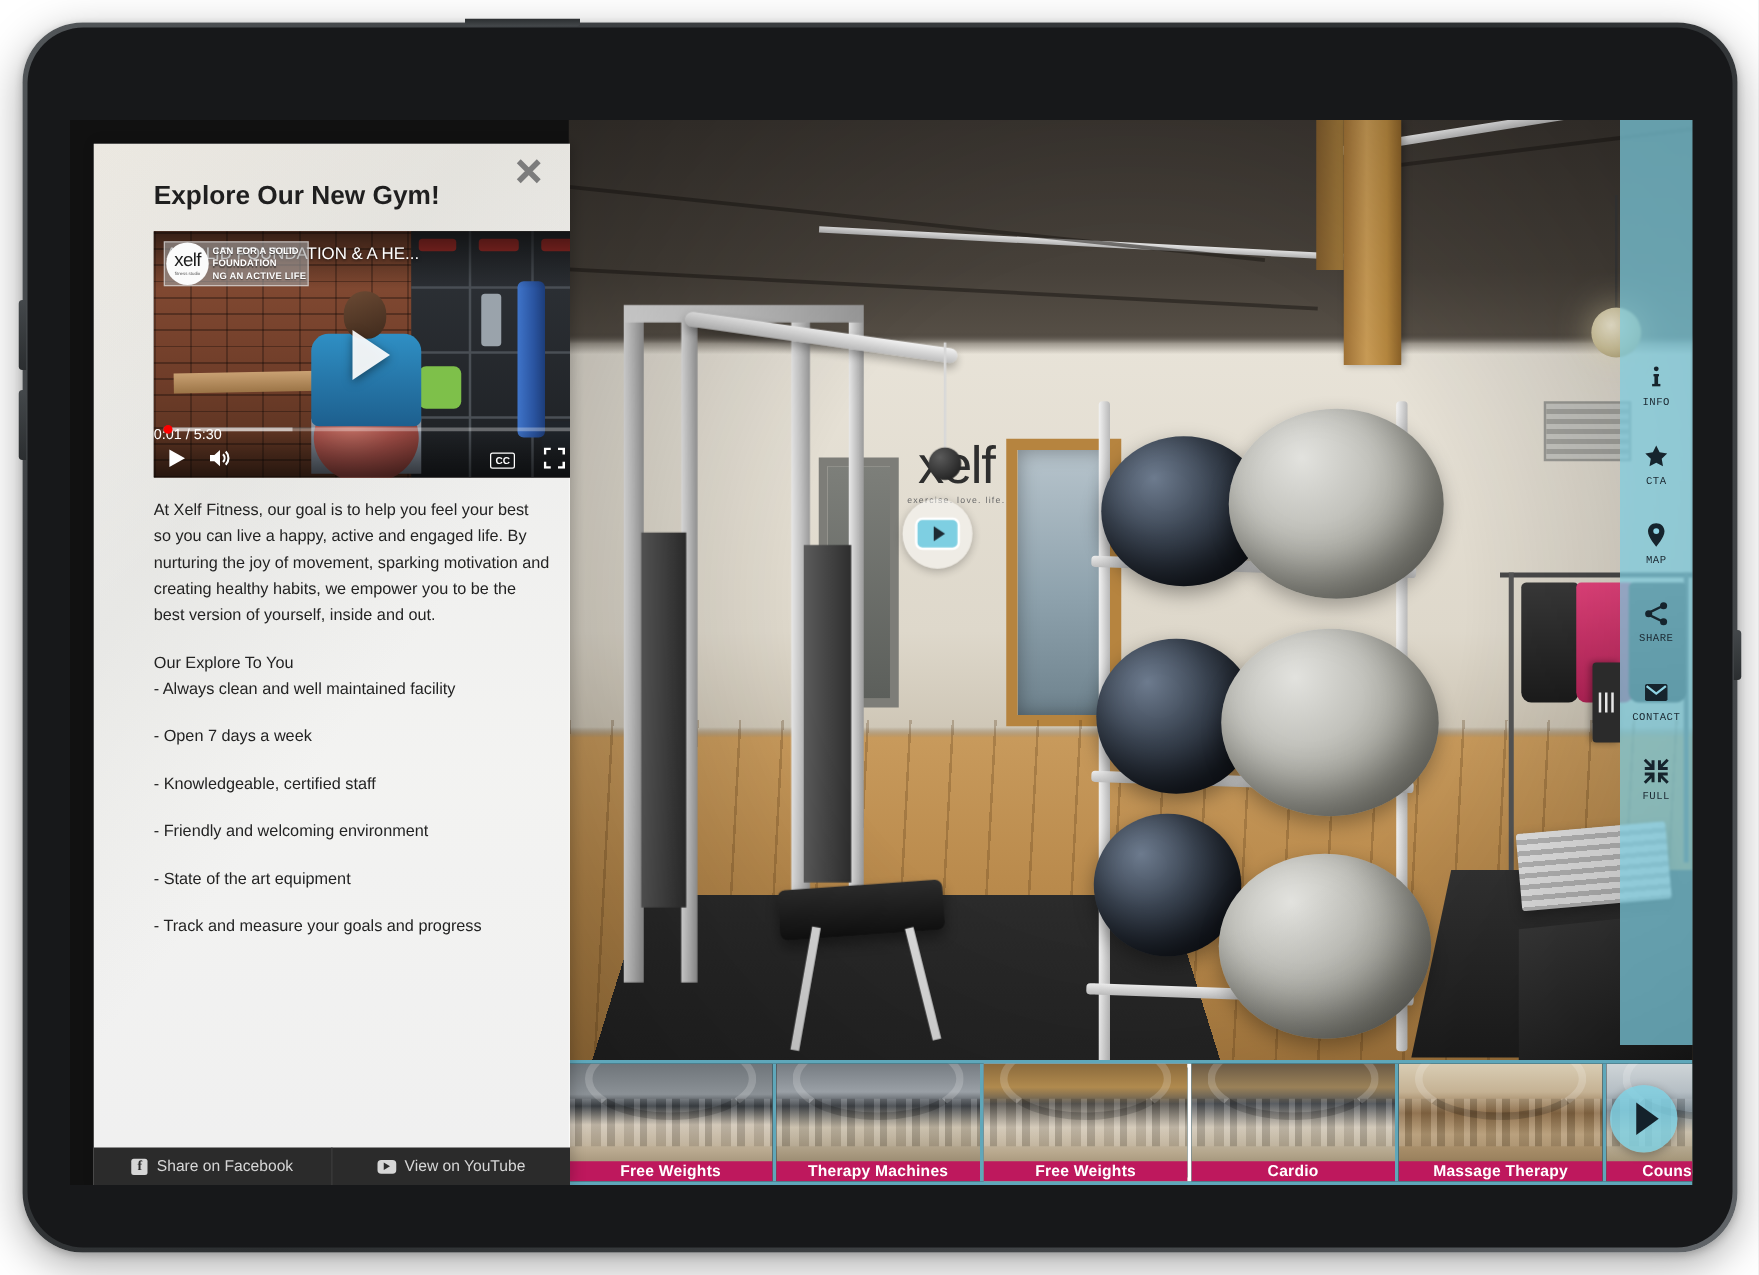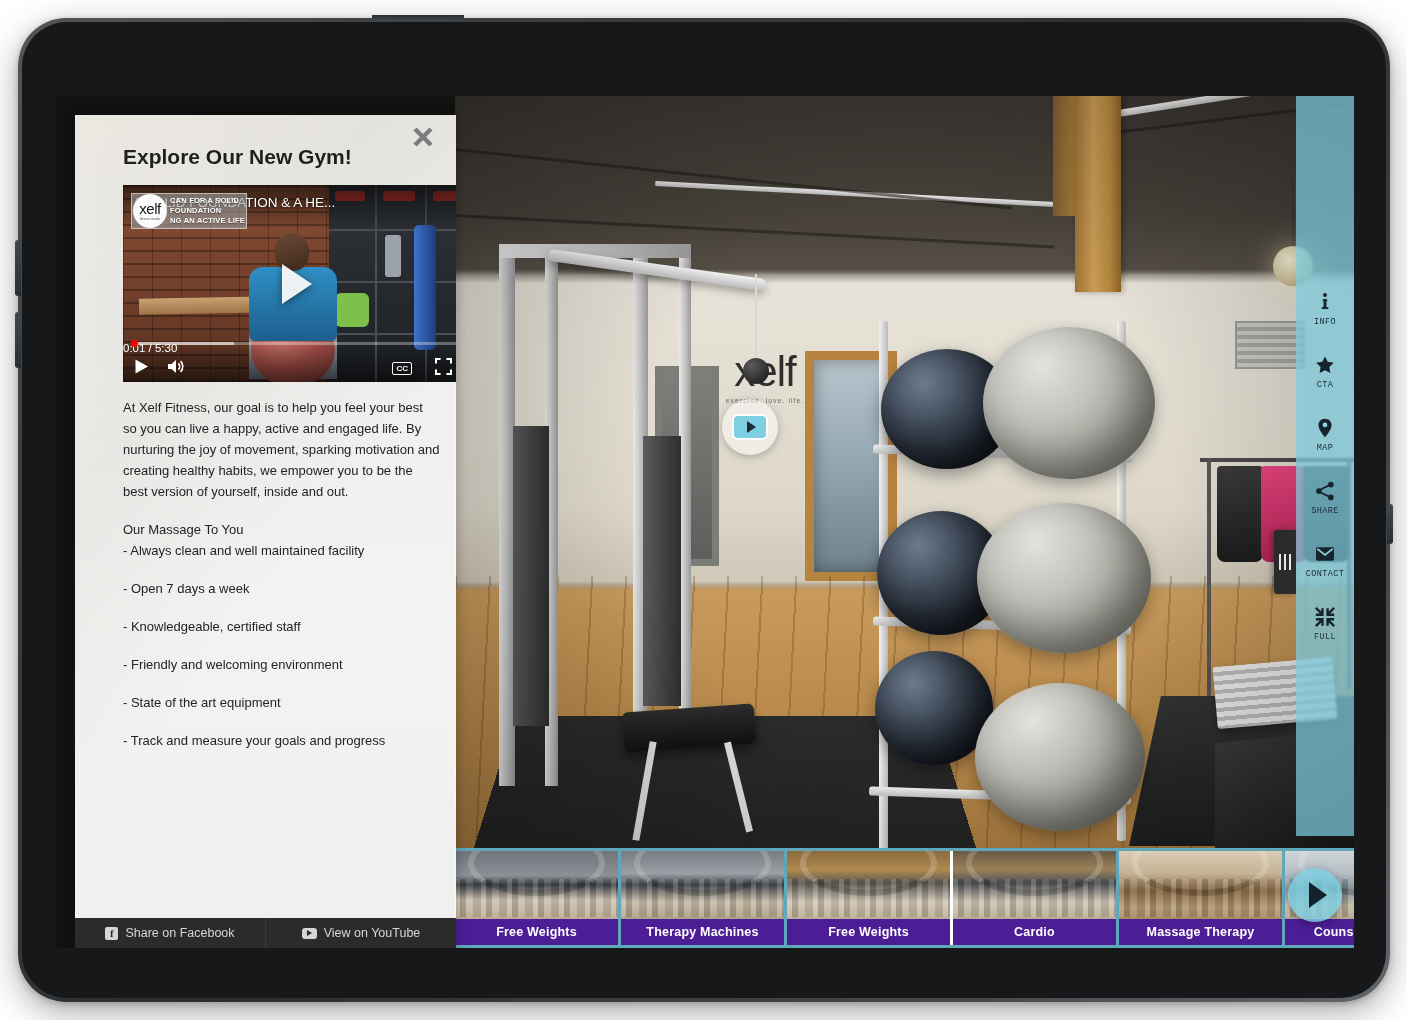--- a/index.html
+++ b/index.html
@@ -299,22 +299,22 @@
     margin: 3px 0 3px 0;
     border-right: 3px solid #5fa7ba;
     flex: 0 0 166px;
     overflow: hidden;
     cursor: pointer;
     background: #111;
   }
   .thumb.active { outline: 3px solid #ffffff; outline-offset: -3px; z-index: 3; }
   .thumb-img { position: absolute; inset: 0; }
   .thumb-caption {
-    position: absolute; left: 0; right: 0; bottom: 0; height: 26px;
-    background: #4c1d95;
+    position: absolute; left: 0; right: 0; bottom: 0; height: 16px;
+    background: #be185d;
     color: #fff; font-size: 12.5px; font-weight: bold;
     display: flex; align-items: center; justify-content: center;
     letter-spacing: .2px;
     font-family: "Liberation Sans", sans-serif;
   }
   
   .sc-gym1 { background:
       linear-gradient(180deg,#6f757a 0%,#8b9196 26%,#3d4247 36%,#cfc4b3 52%,#b9a98f 74%,#8d7c62 100%); }
   .sc-gym2 { background:
       linear-gradient(180deg,#767c82 0%,#9aa0a6 24%,#45494e 36%,#c8bda9 54%,#a99a80 76%,#7d6f56 100%); }
@@ -857,21 +857,21 @@
             <div class="yt-ctl" id="yt-full">
               <svg width="17" height="17" viewBox="0 0 17 17">
                 <path d="M1 5.6V1h4.6M11.4 1H16v4.6M16 11.4V16h-4.6M5.6 16H1v-4.6" stroke="#fff" stroke-width="2" fill="none"></path>
               </svg>
             </div>
           </div>
         </div>
 
         <div id="panel-body">
           <p>At Xelf Fitness, our goal is to help you feel your best so you can live a happy, active and engaged life. By nurturing the joy of movement, sparking motivation and creating healthy habits, we empower you to be the best version of yourself, inside and out.</p>
-          <p class="tight">Our Massage To You</p>
+          <p class="tight">Our Explore To You</p>
           <p class="bullet">- Always clean and well maintained facility</p>
           <p class="bullet">- Open 7 days a week</p>
           <p class="bullet">- Knowledgeable, certified staff</p>
           <p class="bullet">- Friendly and welcoming environment</p>
           <p class="bullet">- State of the art equipment</p>
           <p class="bullet">- Track and measure your goals and progress</p>
         </div>
       </div>
 
       <div id="panel-footer">

